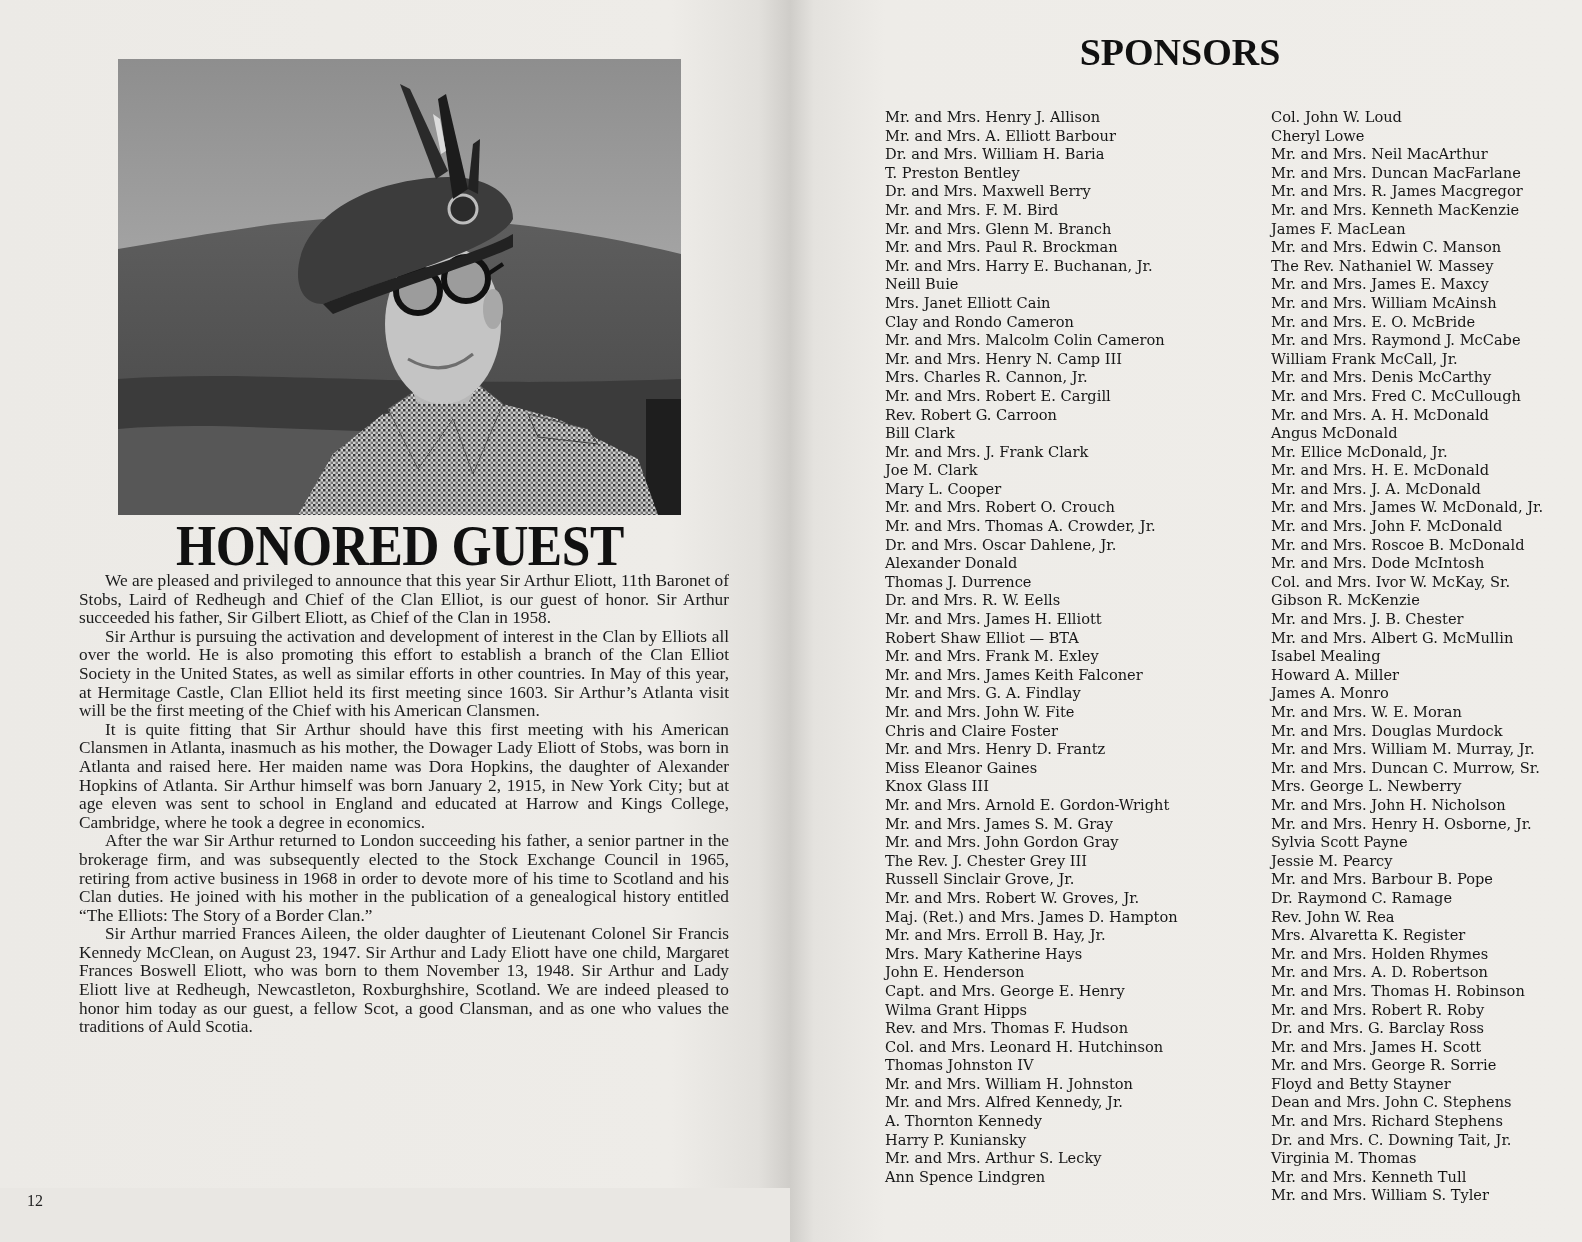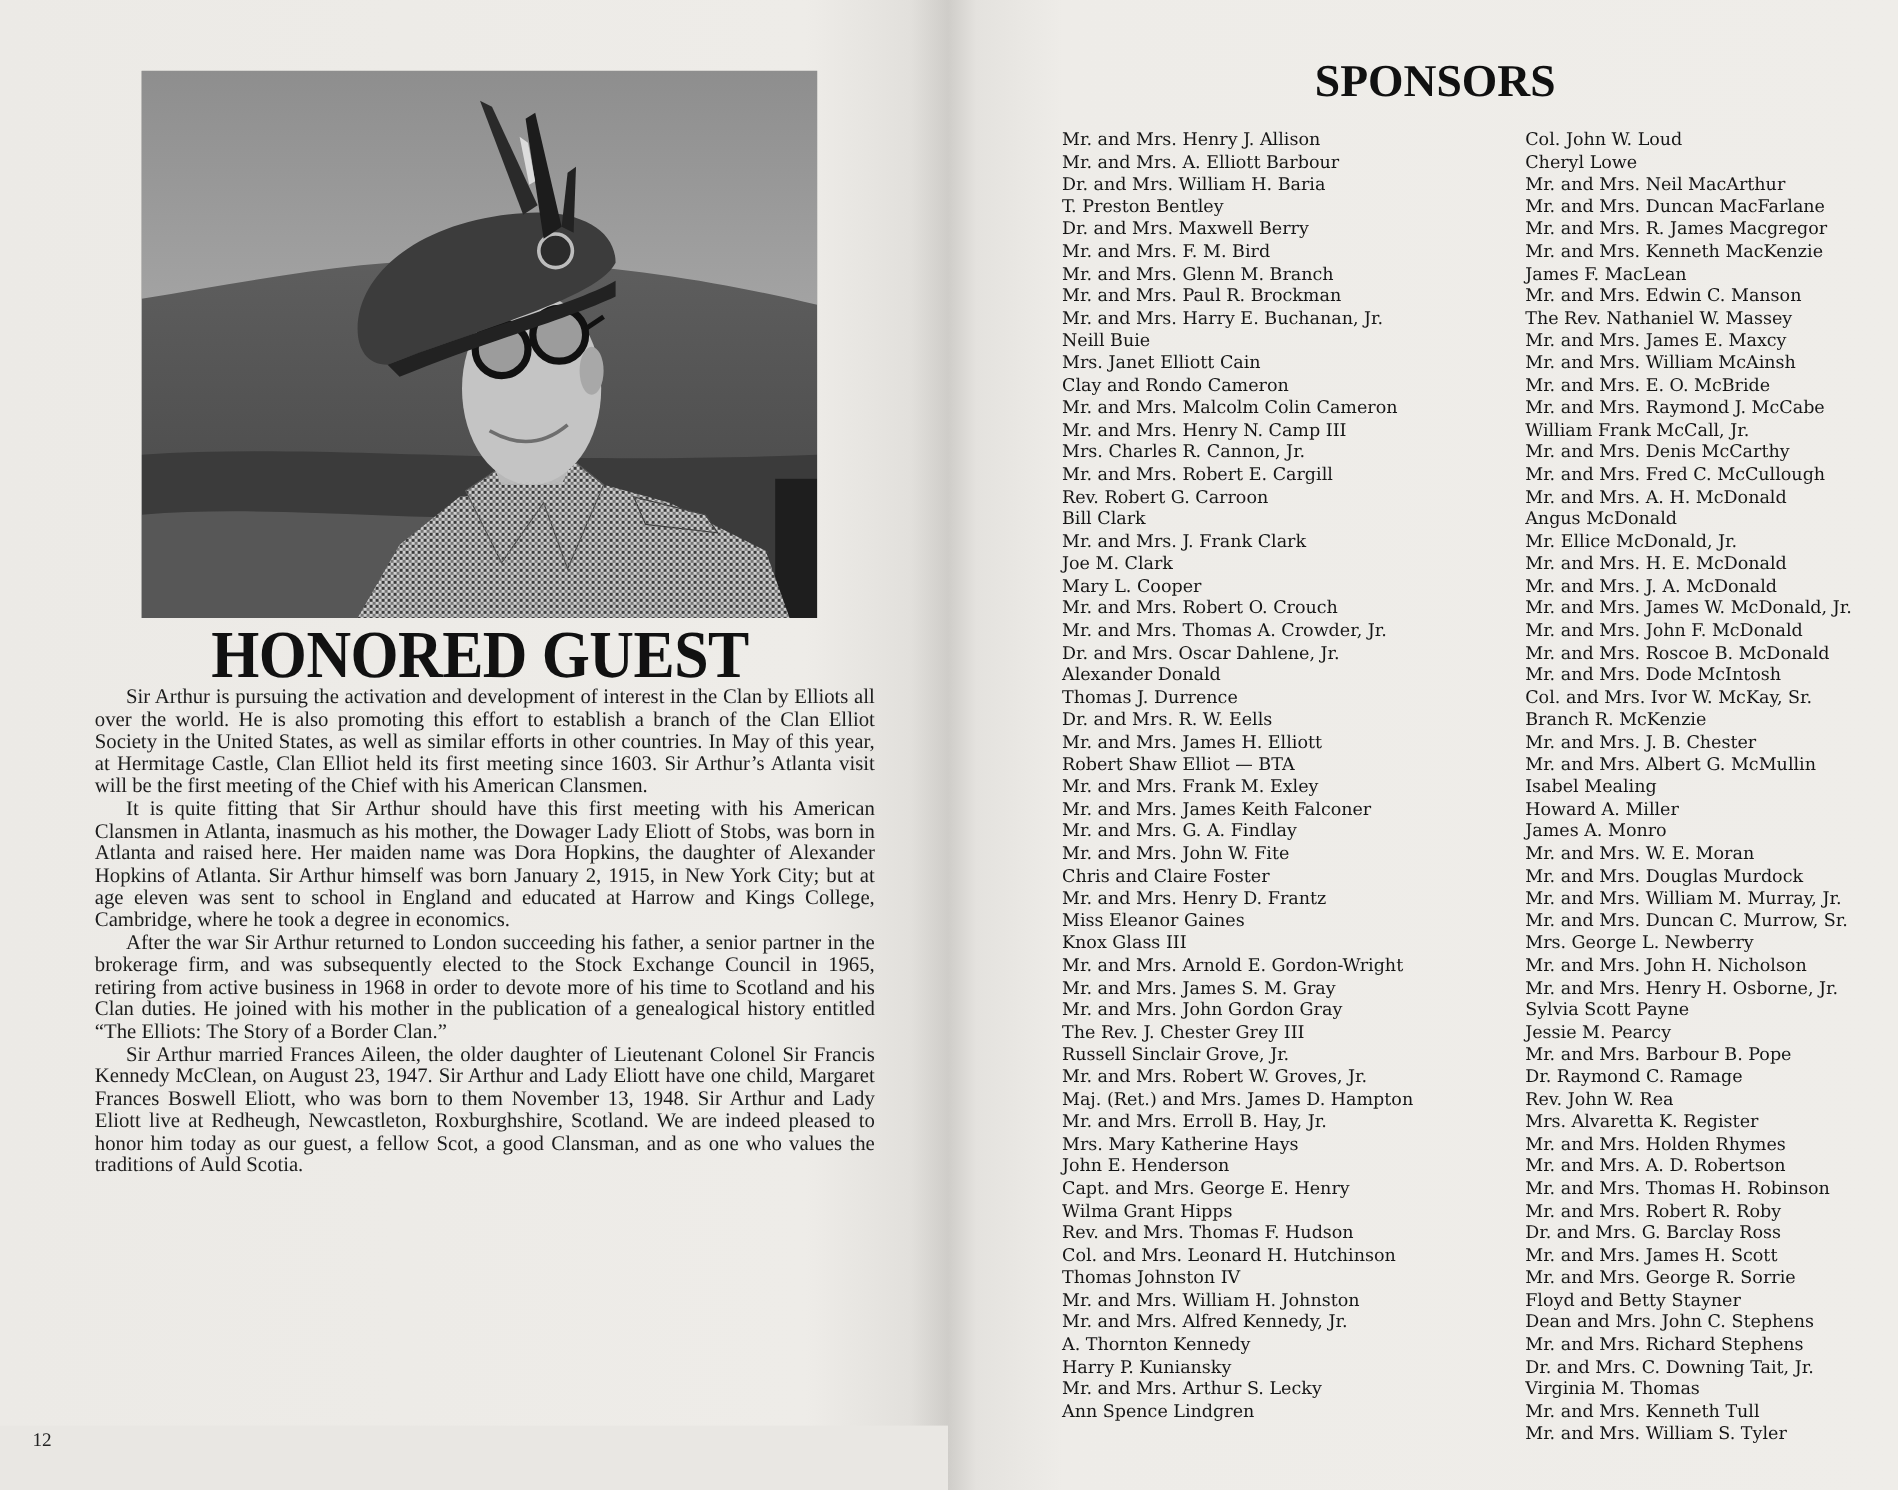--- a/index.html
+++ b/index.html
@@ -107,32 +107,33 @@
         <path d="M335 140 L320 40 L328 35 L350 130 Z" fill="#1c1c1c"></path>
         <path d="M318 120 L282 25 L292 30 L330 112 Z" fill="#2a2a2a"></path>
         <path d="M350 130 L355 85 L362 80 L360 135 Z" fill="#222"></path>
         <path d="M323 95 L315 55 L322 60 L328 92 Z" fill="#dcdcdc"></path>
       </svg>
     </figure>
 
     <h1 class="title-honored" style="margin:0">HONORED GUEST</h1>
 
     <div class="article">
+      <p>We are pleased and privileged to announce that this year Sir Arthur Eliott, 11th Baronet of Stobs, Laird of Redheugh and Chief of the Clan Elliot, is our guest of honor. Sir Arthur succeeded his father, Sir Gilbert Eliott, as Chief of the Clan in 1958.</p>
       <p>Sir Arthur is pursuing the activation and development of interest in the Clan by Elliots all over the world. He is also promoting this effort to establish a branch of the Clan Elliot Society in the United States, as well as similar efforts in other countries. In May of this year, at Hermitage Castle, Clan Elliot held its first meeting since 1603. Sir Arthur’s Atlanta visit will be the first meeting of the Chief with his American Clansmen.</p>
       <p>It is quite fitting that Sir Arthur should have this first meeting with his American Clansmen in Atlanta, inasmuch as his mother, the Dowager Lady Eliott of Stobs, was born in Atlanta and raised here. Her maiden name was Dora Hopkins, the daughter of Alexander Hopkins of Atlanta. Sir Arthur himself was born January 2, 1915, in New York City; but at age eleven was sent to school in England and educated at Harrow and Kings College, Cambridge, where he took a degree in economics.</p>
       <p>After the war Sir Arthur returned to London succeeding his father, a senior partner in the brokerage firm, and was subsequently elected to the Stock Exchange Council in 1965, retiring from active business in 1968 in order to devote more of his time to Scotland and his Clan duties. He joined with his mother in the publication of a genealogical history entitled “The Elliots: The Story of a Border Clan.”</p>
       <p>Sir Arthur married Frances Aileen, the older daughter of Lieutenant Colonel Sir Francis Kennedy McClean, on August 23, 1947. Sir Arthur and Lady Eliott have one child, Margaret Frances Boswell Eliott, who was born to them November 13, 1948. Sir Arthur and Lady Eliott live at Redheugh, Newcastleton, Roxburghshire, Scotland. We are indeed pleased to honor him today as our guest, a fellow Scot, a good Clansman, and as one who values the traditions of Auld Scotia.</p>
     </div>
 
     <div class="page-number">12</div>
   </section>
 
   <section class="page-right"></section>
 
-  <h2 class="title-sponsors" style="margin:16px">SPONSORS</h2>
+  <h2 class="title-sponsors" style="margin:0">SPONSORS</h2>
 
   <ul class="sponsor-col col-1" id="col1">
       <li>Mr. and Mrs. Henry J. Allison</li>
       <li>Mr. and Mrs. A. Elliott Barbour</li>
       <li>Dr. and Mrs. William H. Baria</li>
       <li>T. Preston Bentley</li>
       <li>Dr. and Mrs. Maxwell Berry</li>
       <li>Mr. and Mrs. F. M. Bird</li>
       <li>Mr. and Mrs. Glenn M. Branch</li>
       <li>Mr. and Mrs. Paul R. Brockman</li>
@@ -207,21 +208,21 @@
       <li>Mr. and Mrs. A. H. McDonald</li>
       <li>Angus McDonald</li>
       <li>Mr. Ellice McDonald, Jr.</li>
       <li>Mr. and Mrs. H. E. McDonald</li>
       <li>Mr. and Mrs. J. A. McDonald</li>
       <li>Mr. and Mrs. James W. McDonald, Jr.</li>
       <li>Mr. and Mrs. John F. McDonald</li>
       <li>Mr. and Mrs. Roscoe B. McDonald</li>
       <li>Mr. and Mrs. Dode McIntosh</li>
       <li>Col. and Mrs. Ivor W. McKay, Sr.</li>
-      <li>Branch R. McKenzie</li>
+      <li>Gibson R. McKenzie</li>
       <li>Mr. and Mrs. J. B. Chester</li>
       <li>Mr. and Mrs. Albert G. McMullin</li>
       <li>Isabel Mealing</li>
       <li>Howard A. Miller</li>
       <li>James A. Monro</li>
       <li>Mr. and Mrs. W. E. Moran</li>
       <li>Mr. and Mrs. Douglas Murdock</li>
       <li>Mr. and Mrs. William M. Murray, Jr.</li>
       <li>Mr. and Mrs. Duncan C. Murrow, Sr.</li>
       <li>Mrs. George L. Newberry</li>

